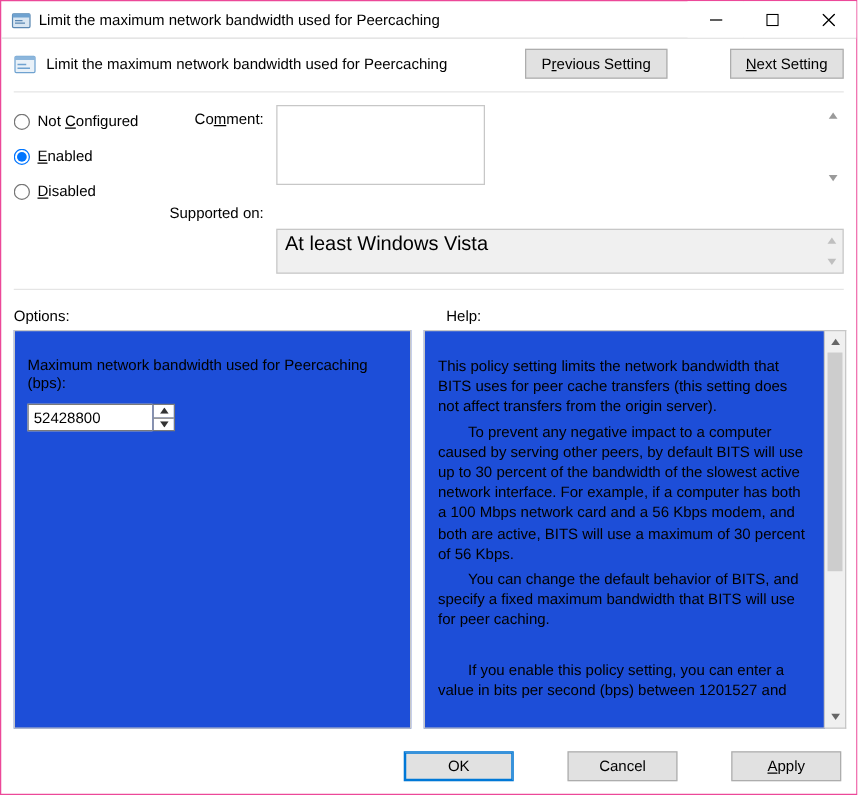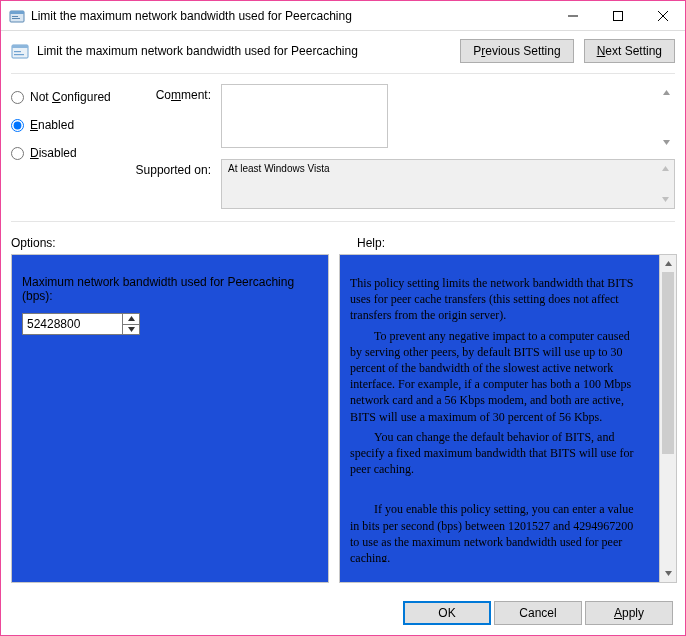--- a/index.html
+++ b/index.html
@@ -8,51 +8,51 @@
   .titlebar { height:30px; display:flex; align-items:center; border-bottom:1px solid #ddd; }
   .titlebar .icon { width:16px; height:16px; margin:0 6px 0 8px; flex-shrink:0; }
   .titlebar .title { flex:1; font-size:12px; white-space:nowrap; overflow:hidden; }
   .titlebar .winbtns { display:flex; height:100%; }
   .winbtn { width:45px; height:100%; display:flex; align-items:center; justify-content:center; background:#fff; border:none; cursor:default; color:#222; }
   .winbtn svg { width:10px; height:10px; }
   .header { display:flex; align-items:center; padding:8px 10px; }
   .header .icon { width:18px; height:18px; margin-right:8px; flex-shrink:0; }
   .header .lbl { flex:1; font-size:12px; }
   .header .btns { display:flex; gap:10px; }
-  .btn { height:24px; min-width:88px; padding:0 12px; background:#e1e1e1; border:1px solid #adadad; font-size:12px; cursor:default; }
+  .btn { height:24px; min-width:88px; padding:0 12px; background:#e1e1e1; border:1px solid #adadad; font-size:12px; cursor:default;margin-left:40px; }
   .btn.default { border:1px solid #0078d7; outline:1px solid #0078d7; outline-offset:-2px; }
   .u { text-decoration:underline; }
   .hr { height:1px; background:#e5e5e5; margin:2px 10px 6px 10px; }
   .cfg { display:flex; padding:4px 10px 0 10px; }
   .radios { width:120px; display:flex; flex-direction:column; gap:14px; padding-top:6px; }
   .radio-row { display:flex; align-items:center; gap:6px; }
   .radio-row input { margin:0; }
   .meta { flex:1; display:flex; flex-direction:column; gap:8px; }
   .meta-row { display:flex; align-items:flex-start; gap:10px; }
   .meta-row .mlabel { width:80px; text-align:right; padding-top:4px; }
   .comment-box { flex:1; height:64px; border:1px solid #c7c7c7; resize:none; font-family:inherit; font-size:12px; padding:3px 5px; background:#fff; }
-  .supported-box { flex:1; height:50px; border:1px solid #c7c7c7; background:#f0f0f0; padding:3px 6px; font-size:10px; position:relative; overflow:auto; }
+  .supported-box { flex:1; height:36px; border:1px solid #c7c7c7; background:#f0f0f0; padding:3px 6px; font-size:16px; position:relative; overflow:auto;margin-top:24px; }
   .scroll-arrows { position:absolute; right:0; top:0; bottom:0; width:17px; display:flex; flex-direction:column; justify-content:space-between; }
   .sa { width:17px; height:17px; display:flex; align-items:center; justify-content:center; color:#888; background:transparent; }
   .sa svg { width:9px; height:9px; }
   .sections { display:flex; padding:8px 10px 0 10px; gap:36px; }
   .sec-lbl-left { width:310px; }
   .body { flex:1; display:flex; gap:10px; padding:4px 8px 8px 10px; min-height:0; }
   .panel { border:1px solid #c7c7c7; background:#1d4ed8; padding:20px 10px; overflow:hidden; }
   .options-panel { width:318px; display:flex; flex-direction:column; }
   .spinner-row { display:flex; margin-top:10px; }
   .spinner-input { width:100px; height:22px; border:1px solid #7a7a7a; border-right:none; padding:2px 4px; font-size:12px; font-family:inherit; }
   .spinner-btns { width:18px; display:flex; flex-direction:column; border:1px solid #7a7a7a; }
   .sp { flex:1; display:flex; align-items:center; justify-content:center; background:#fff; cursor:default; }
   .sp + .sp { border-top:1px solid #7a7a7a; }
   .sp svg { width:7px; height:5px; fill:#333; }
   .help-wrap { flex:1; display:flex; min-height:0; }
   .help-panel { flex:1; position:relative; overflow:hidden; }
   .help-text { font-size:12px; line-height:1.35; height:100%; overflow:auto; padding-right:4px; }
-  .help-text p { margin:0 1px 4px 0;font-family:Liberation Serif, serif; }
+  .help-text p { margin:0 1px 4px 0; }
   .help-text .ind { text-indent:24px; }
   .vscroll { width:17px; background:#f0f0f0; border:1px solid #c7c7c7; border-left:none; display:flex; flex-direction:column; }
   .vscroll .track { flex:1; position:relative; }
   .vscroll .thumb { position:absolute; left:2px; right:2px; top:0; height:62%; background:#cdcdcd; }
   .footer { display:flex; justify-content:flex-end; gap:3px; padding:10px 12px;align-items:center; }
 </style>
 </head>
 <body>
 
 <div class="window">

